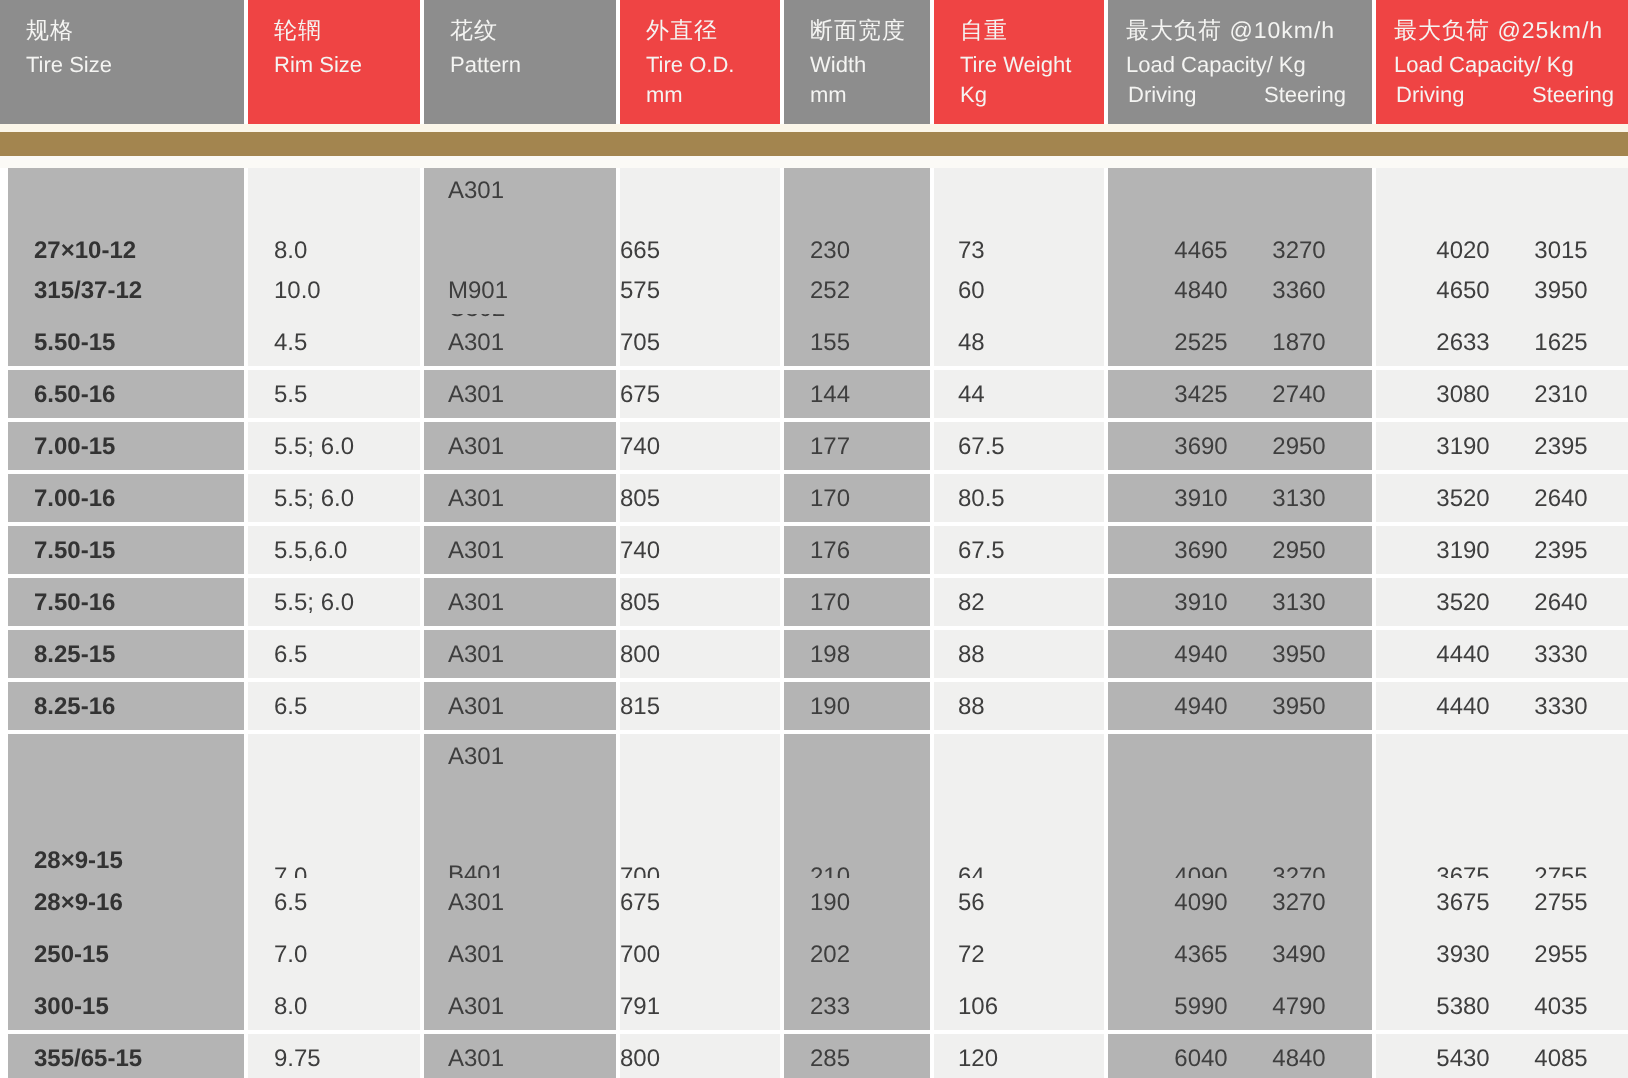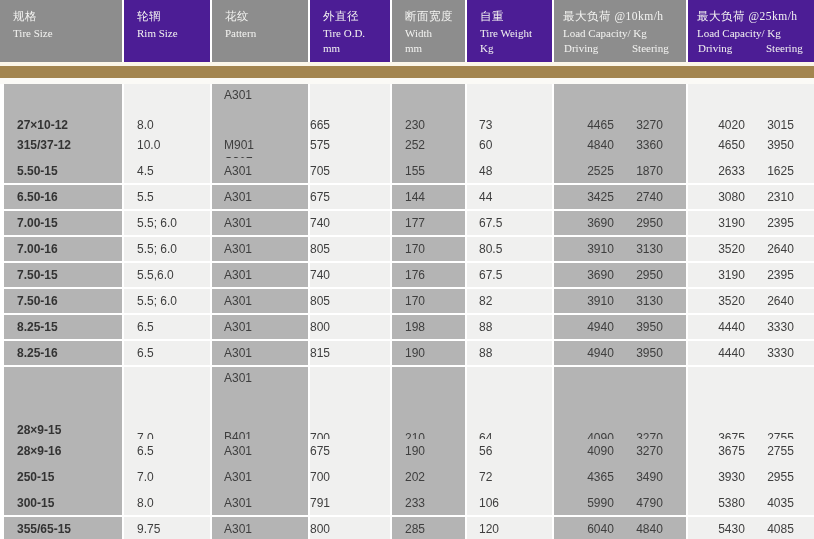--- a/index.html
+++ b/index.html
@@ -1,24 +1,24 @@
 <!DOCTYPE html>
 <html><head>
 <meta charset="utf-8">
 <style>
   html,body{margin:0;padding:0;background:#fff;}
   .page{width:814px;height:539px;overflow:hidden;background:#ffffff;
         font-family:"Liberation Sans","DejaVu Sans",sans-serif;position:relative;}
-  .grid{display:grid;grid-template-columns:122px 86px 96px 80px 73px 85px 132px 126px;column-gap:2px;font-family:Liberation Serif, serif;}
+  .grid{display:grid;grid-template-columns:122px 86px 96px 80px 73px 85px 132px 126px;column-gap:2px;}
   
   .thead{height:62px;}
   .th{box-sizing:border-box;display:flex;flex-direction:column;
       padding:9px 2px 7px 13px;color:#f4f4f2;font-size:11px;line-height:14px;}
   .th.dark{background:#8d8d8d;}
-  .th.light{background:#4c1d95;justify-content:space-between;}
+  .th.light{background:#ef4444;justify-content:space-between;}
   .th .zh{font-size:11.5px;margin-bottom:3px;letter-spacing:.5px;}
   .th .unit{margin-top:auto;}
   .th.load{padding-left:0;padding-right:0;}
   .th.load .pad{padding-left:9px;}
   .unit.pair{margin-top:auto;display:flex;padding-left:10px;}
   .unit.pair .half-a{width:68px;}
   .unit.pair .half-b{width:auto;}
   
   .strip-top{height:4px;background:#fbf6e9;}
   .accent-bar{height:12px;background:#a3854f;}

